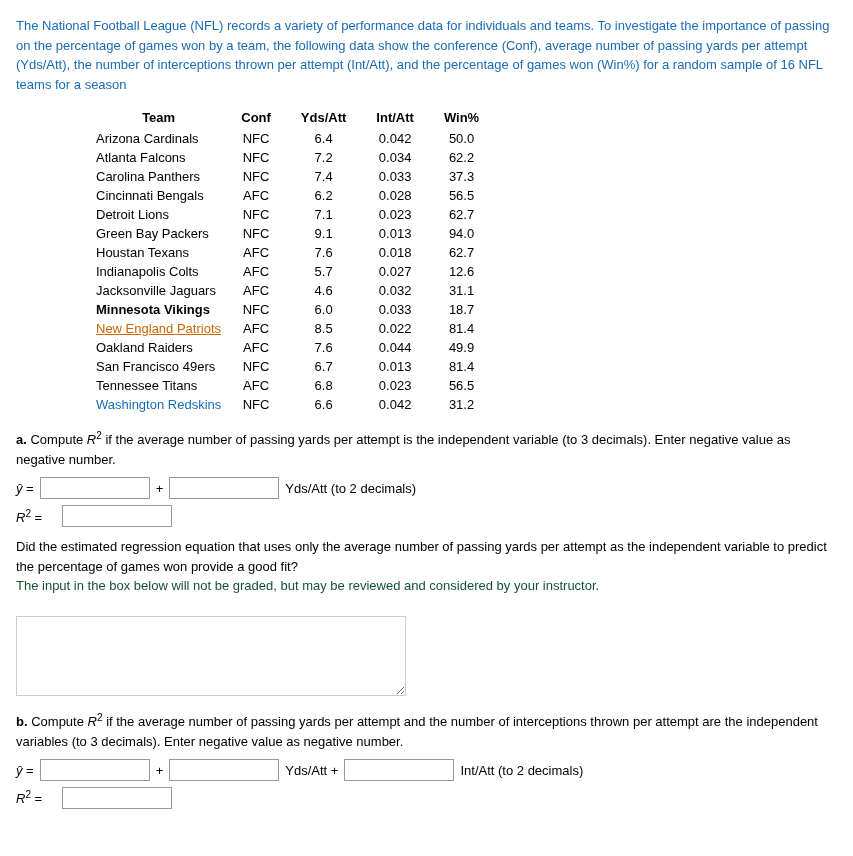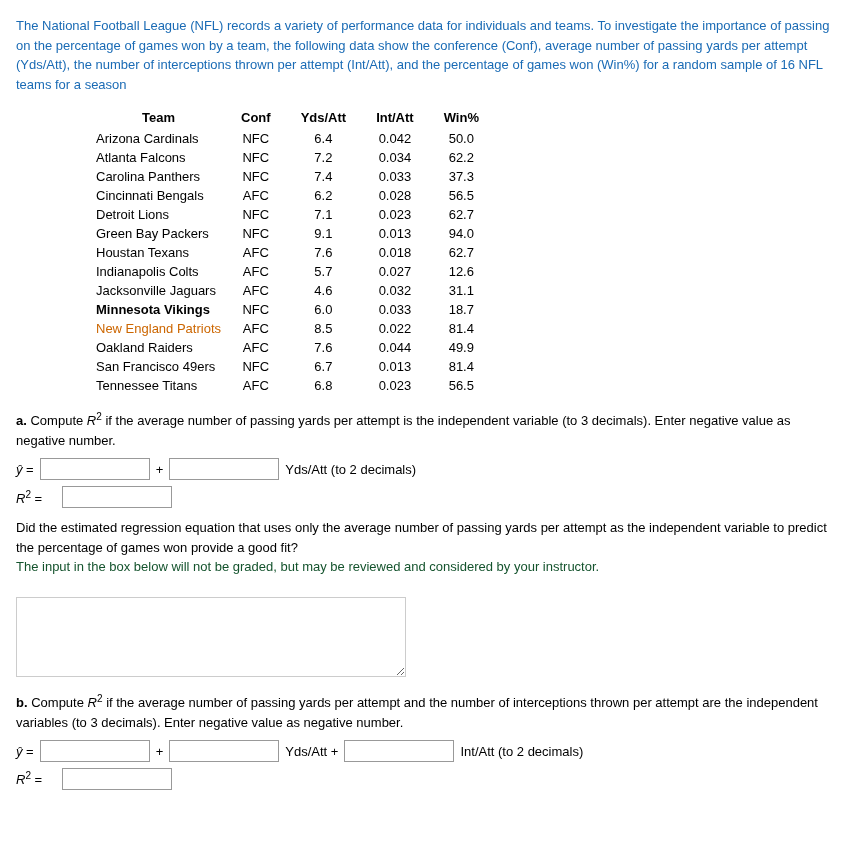--- a/index.html
+++ b/index.html
@@ -184,21 +184,21 @@
         <td class="num">31.1</td>
       </tr>
       <tr>
         <td style="color: #000000; font-weight: bold;">Minnesota Vikings</td>
         <td class="num">NFC</td>
         <td class="num">6.0</td>
         <td class="num">0.033</td>
         <td class="num">18.7</td>
       </tr>
       <tr>
-        <td style="color: rgb(204, 102, 0);">New England Patriots</td>
+        <td style="color: rgb(204, 102, 0); text-decoration: underline;">New England Patriots</td>
         <td class="num">AFC</td>
         <td class="num">8.5</td>
         <td class="num">0.022</td>
         <td class="num">81.4</td>
       </tr>
       <tr>
         <td>Oakland Raiders</td>
         <td class="num">AFC</td>
         <td class="num">7.6</td>
         <td class="num">0.044</td>
@@ -210,20 +210,27 @@
         <td class="num">6.7</td>
         <td class="num">0.013</td>
         <td class="num">81.4</td>
       </tr>
       <tr>
         <td>Tennessee Titans</td>
         <td class="num">AFC</td>
         <td class="num">6.8</td>
         <td class="num">0.023</td>
         <td class="num">56.5</td>
+      </tr>
+      <tr>
+        <td style="color: rgb(26, 107, 181);">Washington Redskins</td>
+        <td class="num">NFC</td>
+        <td class="num">6.6</td>
+        <td class="num">0.042</td>
+        <td class="num">31.2</td>
       </tr>
     </tbody>
 </table>
 
 <div>
   <p class="section-label">
     <strong>a.</strong> <span>Compute <em>R</em><sup>2</sup> if the average number of passing yards per attempt is the independent variable (to 3 decimals). Enter negative value as negative number.</span>
   </p>
 
   <div class="equation-row">

